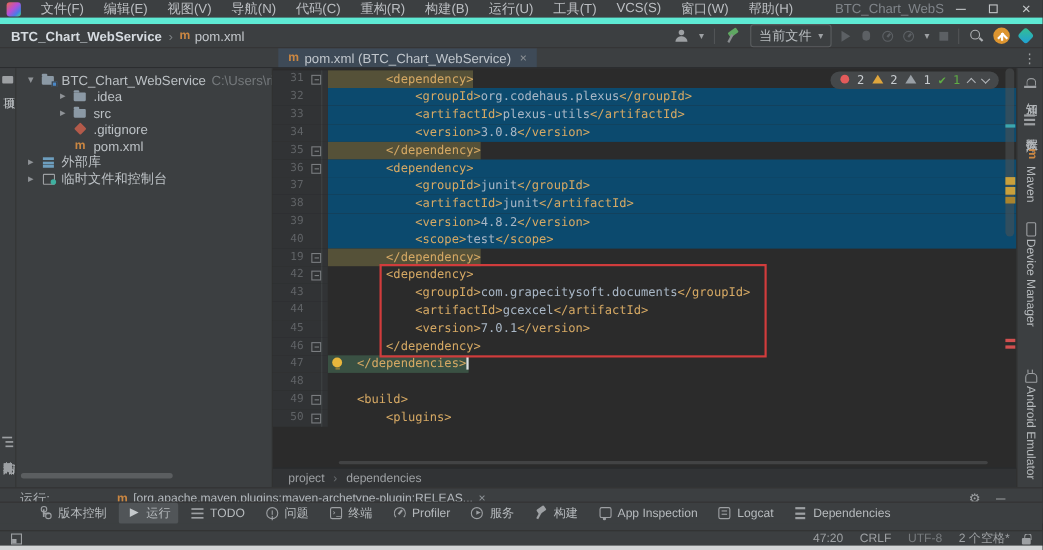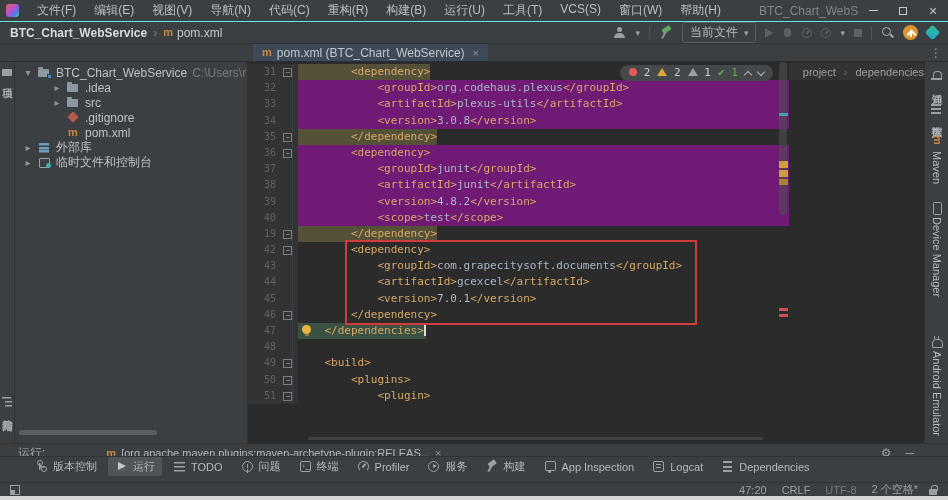--- a/index.html
+++ b/index.html
@@ -1,21 +1,21 @@
 <!DOCTYPE html>
 <html><head>
 <meta charset="utf-8">
 <style>
   *{margin:0;padding:0;box-sizing:border-box;}
   html,body{background:#1e1f22;}
   body{font-family:"Liberation Sans","DejaVu Sans",sans-serif;}
   .app{position:relative;width:948px;height:500px;background:#3c3f41;overflow:hidden;color:#bbbec2;font-size:12px;}
 
   
-  .titlebar{position:absolute;top:0;left:0;right:0;height:22px;background:#3c3f41;display:flex;align-items:center;border-bottom:1px solid #5eead4;}
+  .titlebar{position:absolute;top:0;left:0;right:0;height:22px;background:#3c3f41;display:flex;align-items:center;border-bottom:6px solid #5eead4;}
   .logo{width:13px;height:13px;border-radius:3px;margin:0 10px 0 6px;background:linear-gradient(135deg,#e8684a 0%,#b74fd6 45%,#4a7be8 75%,#3ddc84 100%);}
   .menus{display:flex;gap:2px;}
   .menus span{padding:2px 8px;color:#bbbec2;cursor:default;}
   .wintitle{flex:1;text-align:center;color:#80858a;font-size:12px;padding-left:30px;white-space:nowrap;overflow:hidden;}
   .winbtns{display:flex;align-items:center;height:100%;}
   .winbtn{width:30px;height:100%;display:flex;align-items:center;justify-content:center;color:#c3c6c8;}
   .ic-min{width:9px;height:1px;background:#c3c6c8;display:inline-block;}
   .ic-max{width:8px;height:8px;border:1px solid #c3c6c8;display:inline-block;}
   .ic-close{font-size:14px;line-height:1;}
 
@@ -91,29 +91,29 @@
   .ticon[data-type="project"] i{position:absolute;right:-1px;bottom:-1px;width:5px;height:5px;background:#4a88c7;border:1px solid #3c3f41;}
   .ticon[data-type="git"]::before{content:"";position:absolute;left:2px;top:1px;width:8px;height:8px;background:#b35a4a;transform:rotate(45deg);border-radius:1px;}
   .ticon[data-type="maven"]::before{content:"m";color:#cb8742;font:bold 11px "Liberation Sans",sans-serif;position:absolute;left:1px;top:-1px;}
   .ticon[data-type="lib"]{background:linear-gradient(#6d9ebe,#6d9ebe) 1px 1px/10px 2.5px no-repeat,linear-gradient(#6d9ebe,#6d9ebe) 1px 4.5px/10px 2.5px no-repeat,linear-gradient(#6d9ebe,#6d9ebe) 1px 8px/10px 2.5px no-repeat;}
   .ticon[data-type="scratch"]::before{content:"";position:absolute;left:1px;top:1px;width:9px;height:8px;border:1px solid #9da0a3;border-radius:1px;}
   .ticon[data-type="scratch"]::after{content:"";position:absolute;right:0;bottom:0;width:5px;height:5px;border-radius:50%;background:#3fb0a0;}
   .t-path{color:#75797c;}
   .hscroll{position:absolute;left:4px;bottom:8px;width:138px;height:5px;border-radius:3px;background:#5b5e60;}
 
   
-  .editor{flex:1;position:relative;background:#2b2b2b;overflow:hidden;display:flex;flex-direction:row;}
+  .editor{flex:1;position:relative;background:#2b2b2b;overflow:hidden;display:flex;flex-direction:column;}
   .code{position:relative;flex:1;padding-top:2px;font-family:"DejaVu Sans Mono",monospace;font-size:11px;line-height:16.2px;}
   .code-line{display:flex;height:16.2px;}
   .lnum{width:32px;flex:none;text-align:right;padding-right:4px;color:#606366;background:#313335;font-size:10px;}
   .fold{width:18px;flex:none;background:#313335;position:relative;}
   .fold::before{content:"";position:absolute;right:5px;top:0;bottom:0;width:1px;background:#3f4244;}
   .fm[data-fold="start"]::before,.fm[data-fold="end"]::before{content:"";position:absolute;left:3px;top:4px;width:7px;height:7px;border:1px solid #7a7d80;background:#313335 linear-gradient(#7a7d80,#7a7d80) center/4px 1px no-repeat;z-index:1;}
   .code-body{flex:1;white-space:pre;}
-  .code-line[data-variant="hl-full"] .code-body{background:#701a75;}
+  .code-line[data-variant="hl-full"] .code-body{background:#0c4a6e;}
   .code-line[data-variant="hl-text"] .li{background:#555138;}
   .code-line[data-variant="sel"] .li{background:#3a5143;}
   .li{display:inline-block;text-align:right;}
   .tag{color:#d6a964;}
   .val{color:#a9b7c6;}
   .li[data-caret="1"]::after{content:"";display:inline-block;width:2px;height:12px;background:#dcdfe2;vertical-align:-2px;}
   .redbox{position:absolute;left:97px;top:178px;width:352px;height:85px;border:2px solid #d13c3c;pointer-events:none;}
   .bulb{position:absolute;left:53px;top:263px;width:11px;height:11px;}
   .bulb::before{content:"";position:absolute;left:1px;top:0;width:9px;height:9px;border-radius:50%;background:#e8b63c;}
   .bulb::after{content:"";position:absolute;left:3.5px;top:9px;width:4px;height:2px;background:#8a7a3a;}
@@ -472,25 +472,20 @@
               <span class="fold"><i class="fm" data-fold="start"></i></span>
               <span class="code-body"><span class="li"><span class="tag">    &lt;build&gt;</span><span class="val"></span><span class="tag"></span></span></span>
             </div>
 
             <div class="code-line">
               <span class="lnum">50</span>
               <span class="fold"><i class="fm" data-fold="start"></i></span>
               <span class="code-body"><span class="li"><span class="tag">        &lt;plugins&gt;</span><span class="val"></span><span class="tag"></span></span></span>
             </div>
 
-            <div class="code-line">
-              <span class="lnum">51</span>
-              <span class="fold"><i class="fm" data-fold="start"></i></span>
-              <span class="code-body"><span class="li"><span class="tag">            &lt;plugin&gt;</span><span class="val"></span><span class="tag"></span></span></span>
-            </div>
 
           </div>
         <div class="redbox"></div>
         <div class="bulb"></div>
         <div class="inspect">
           <span><i class="dot-err"></i> <span>2</span></span>
           <span><i class="tri-warn"></i> <span>2</span></span>
           <span><i class="tri-weak"></i> <span>1</span></span>
           <span class="chk"><span>✔</span> <span>1</span></span>
           <i class="chev-ui chev-up"></i>

